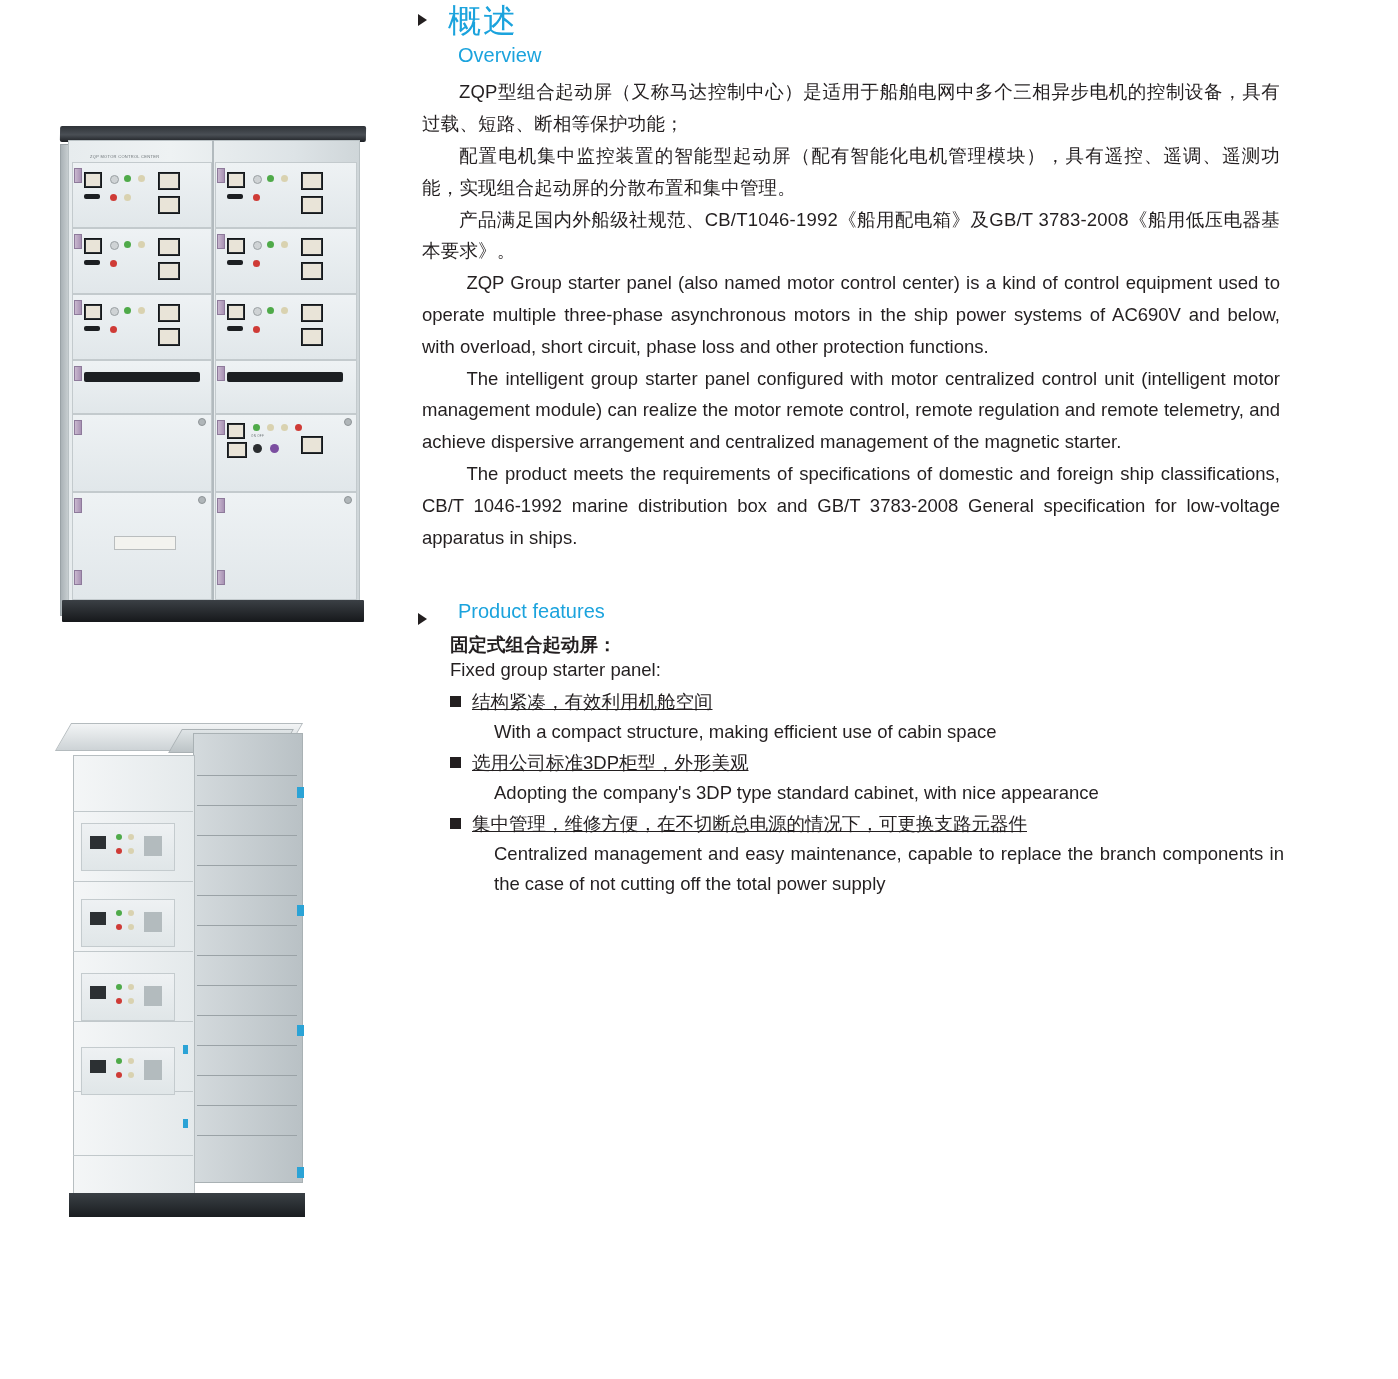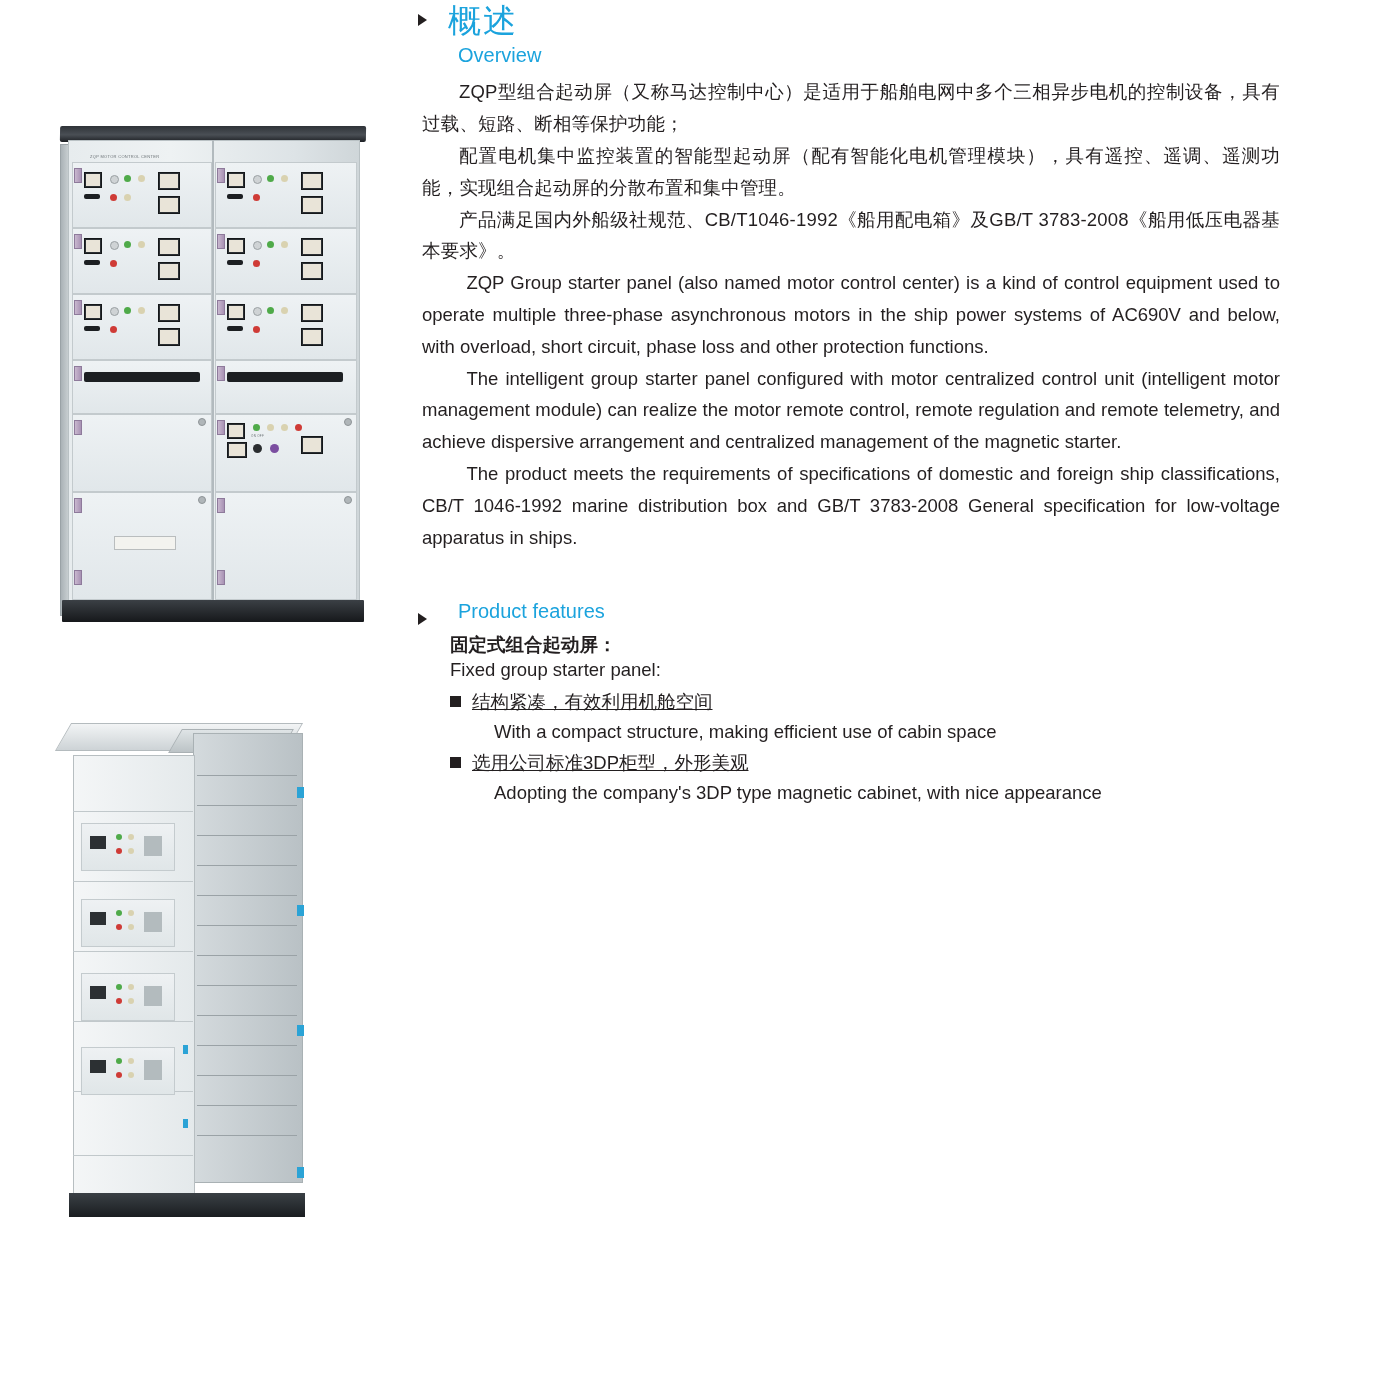--- a/index.html
+++ b/index.html
@@ -503,18 +503,23 @@
 
     <ul class="features">
       <li>
         <span class="bullet"></span>
         <span class="f-cn">结构紧凑，有效利用机舱空间</span>
         <span class="f-en">With a compact structure, making efficient use of cabin space</span>
       </li>
       <li>
         <span class="bullet"></span>
         <span class="f-cn">选用公司标准3DP柜型，外形美观</span>
-        <span class="f-en">Adopting the company's 3DP type magnetic cabinet, with nice appearance</span>
+        <span class="f-en">Adopting the company's 3DP type standard cabinet, with nice appearance</span>
+      </li>
+      <li>
+        <span class="bullet"></span>
+        <span class="f-cn">集中管理，维修方便，在不切断总电源的情况下，可更换支路元器件</span>
+        <span class="f-en">Centralized management and easy maintenance, capable to replace the branch components in the case of not cutting off the total power supply</span>
       </li>
     </ul>
 
   </div>
 </div>
 
 </body></html>

